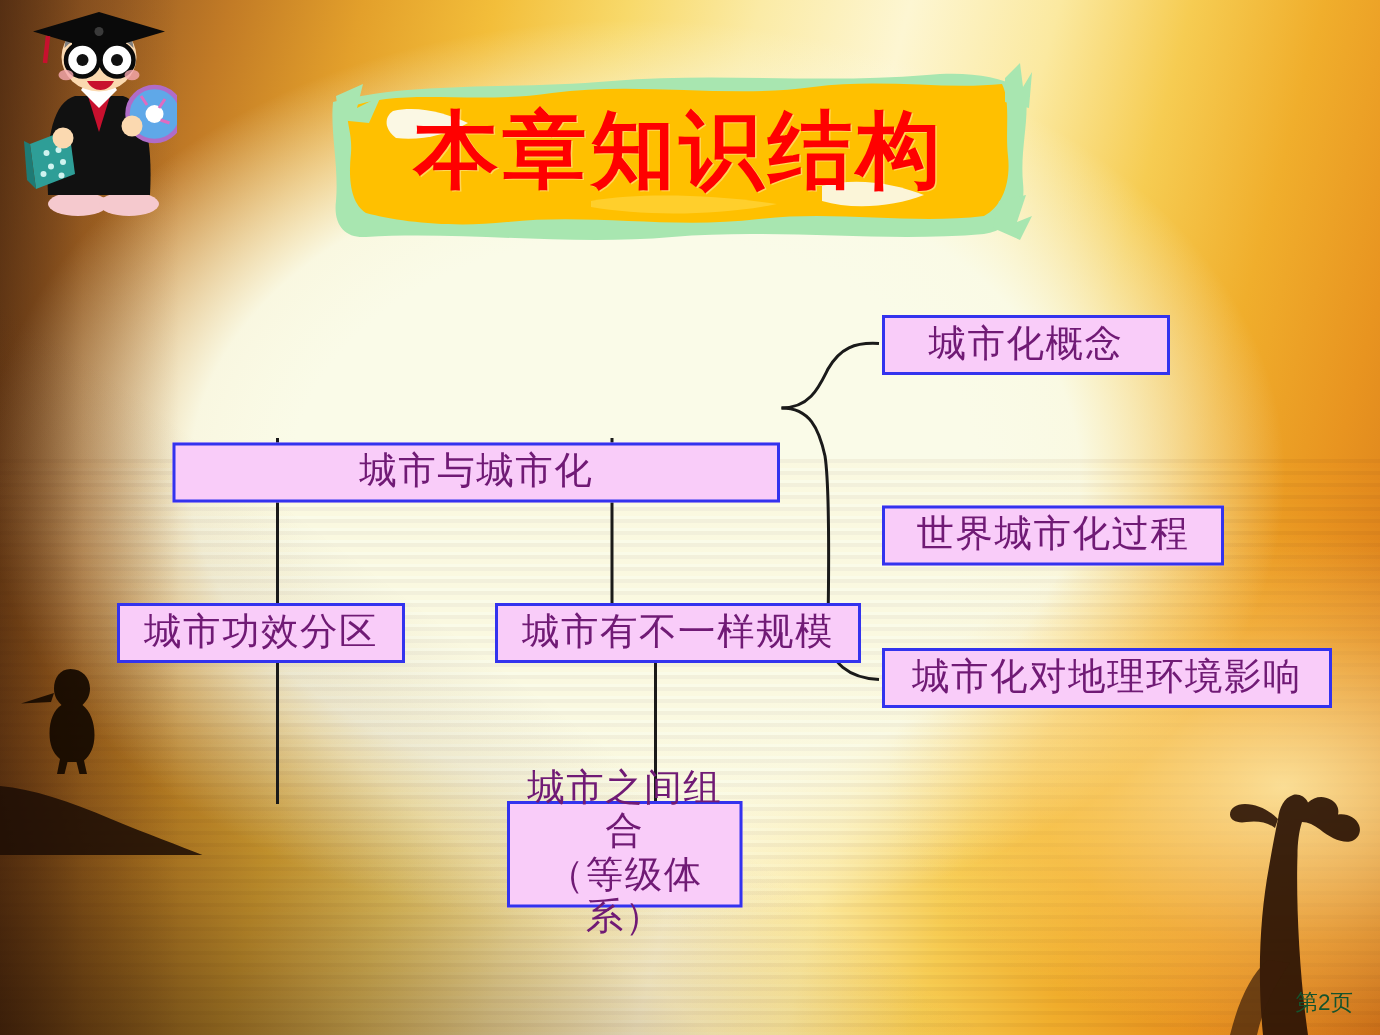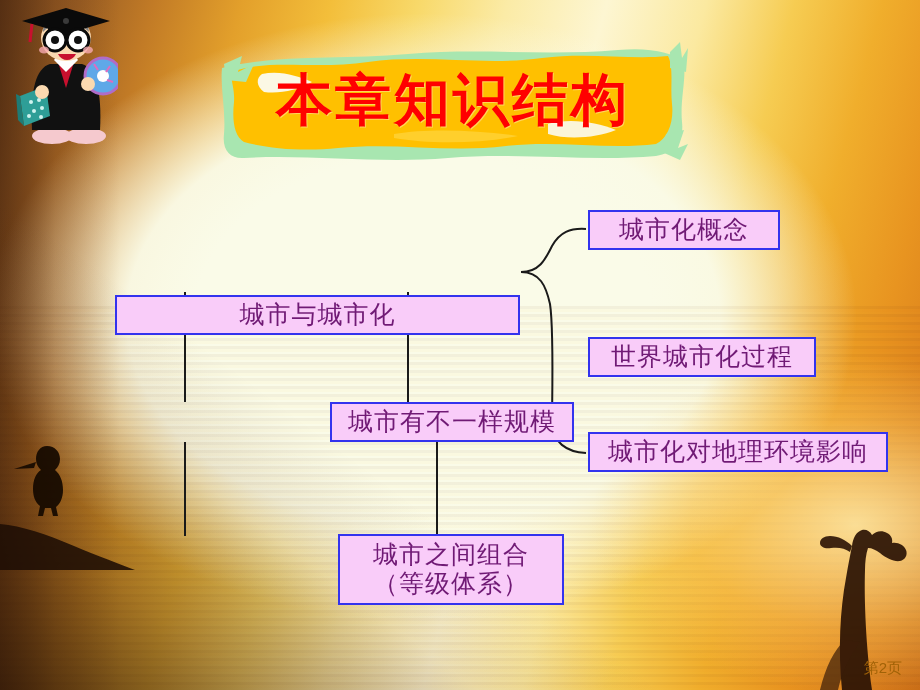--- a/index.html
+++ b/index.html
@@ -147,21 +147,21 @@
     letter-spacing: 1px;
     white-space: pre-line;
   }
 
   
   .page-num {
     position: absolute;
     right: 18px;
     bottom: 12px;
     font-size: 15px;
-    color: #a16207;
+    color: #14532d;
     font-family: "Liberation Sans", sans-serif;
     letter-spacing: 0px;
   }
 </style>
 </head>
 <body>
 
 <div id="slide">
 
   <div class="bg-layer bg-base"></div>
@@ -286,23 +286,24 @@
     </svg>
 
     <div class="node" style="left:115px;top:252px;width:405px;height:40px;font-size:25px;margin-top:43px;">城市与城市化</div>
 
     <div class="node" style="left:588px;top:210px;width:192px;height:40px;font-size:25px;">城市化概念</div>
 
     <div class="node" style="left:588px;top:337px;width:228px;height:40px;font-size:25px;">世界城市化过程</div>
 
     <div class="node" style="left:588px;top:432px;width:300px;height:40px;font-size:25px;">城市化对地理环境影响</div>
 
+    <div class="node" style="left:78px;top:402px;width:192px;height:40px;font-size:25px;">城市功效分区</div>
 
     <div class="node" style="left:330px;top:402px;width:244px;height:40px;font-size:25px;">城市有不一样规模</div>
 
 
-    <div class="node" style="left:338px;top:534px;width:226px;height:71px;font-size:25px;">城市之间组合
+    <div class="node" style="left:338px;top:534px;width:157px;height:71px;font-size:25px;">城市之间组合
 （等级体系）</div>
   </div>
 
   <div class="page-num">第2页</div>
 
 </div>
 
 </body></html>

